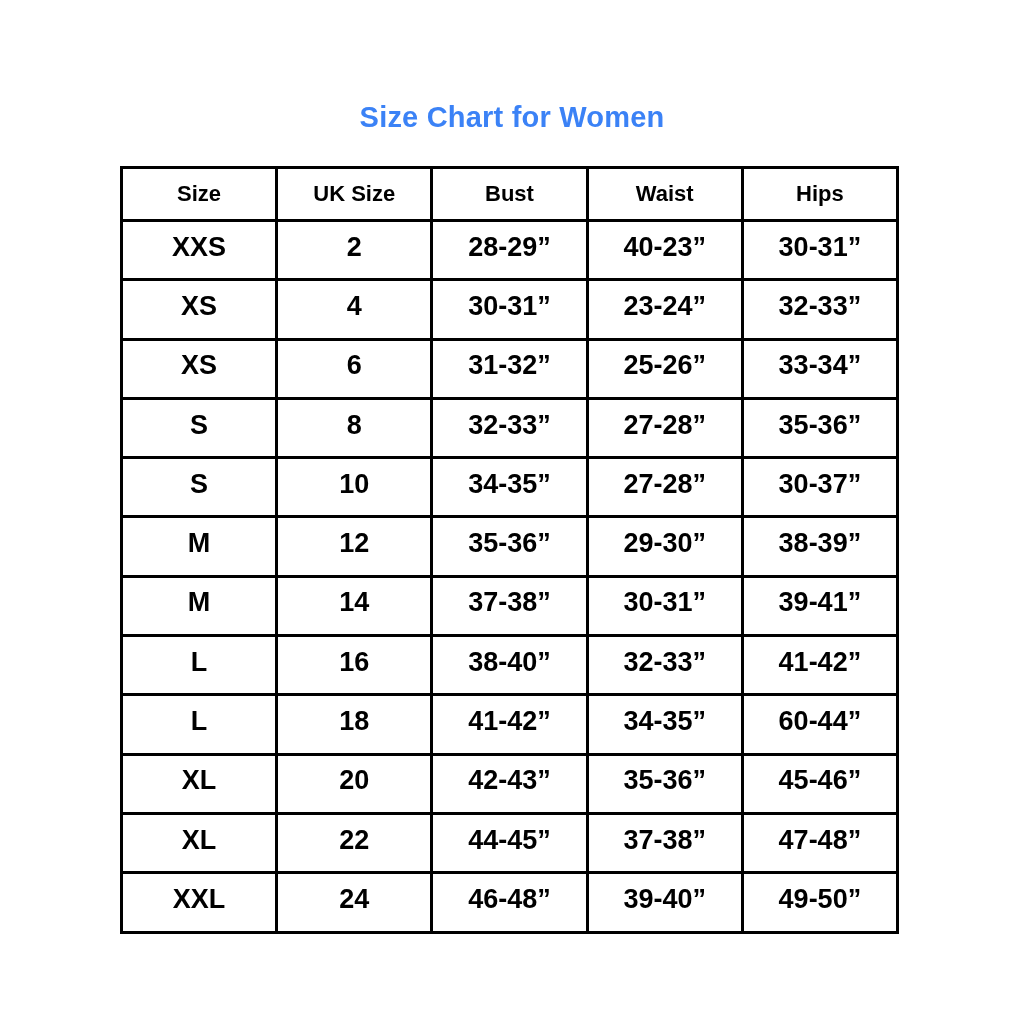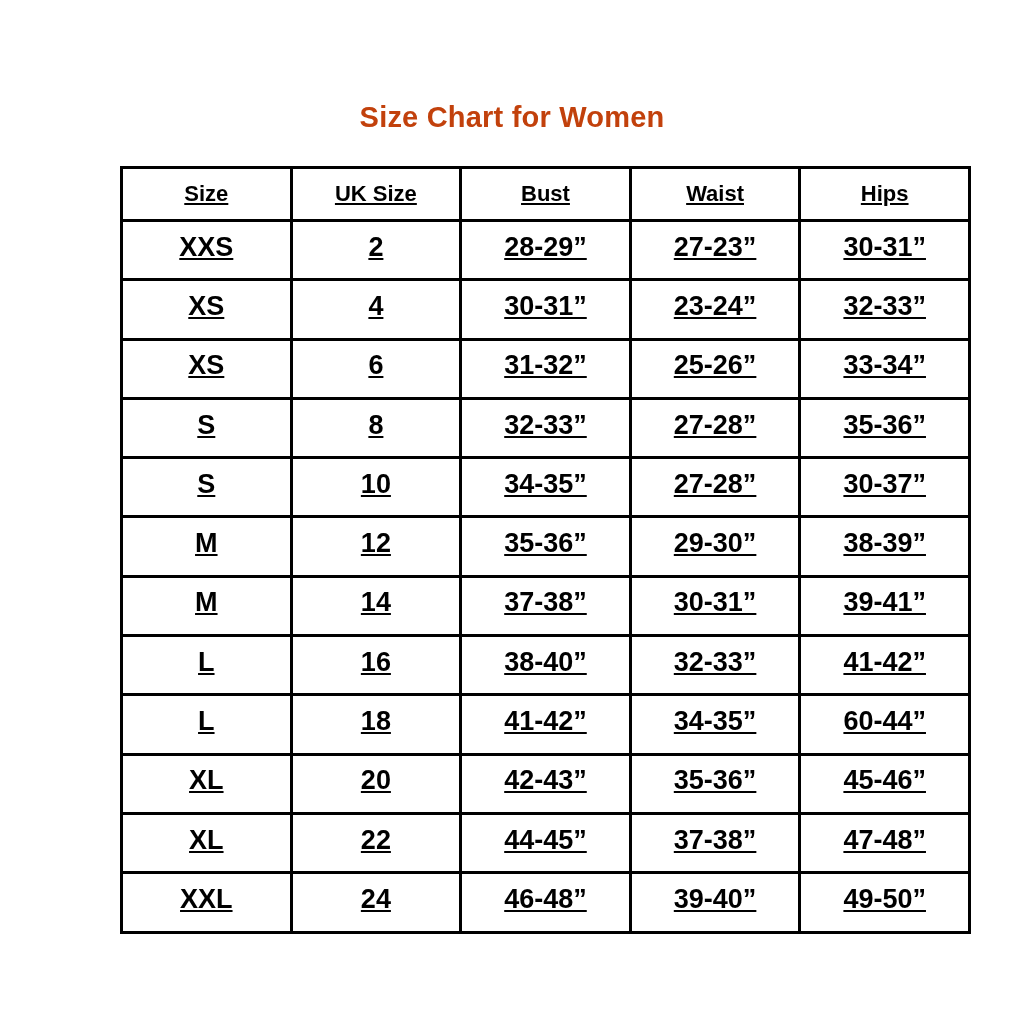--- a/index.html
+++ b/index.html
@@ -19,30 +19,29 @@
   .chart-title {
     position: absolute;
     top: 101px;
     left: 0;
     width: 100%;
     margin: 0;
     text-align: center;
     font-size: 29px;
     font-weight: bold;
     letter-spacing: 0.2px;
-    color: #c2410c;
+    color: #3b82f6;
   }
   table.size-table {
     position: absolute;
     top: 166px;
     left: 120px;
-    width: 851px;
+    width: 779px;
     border-collapse: collapse;
     table-layout: fixed;
-    text-decoration: underline;
   }
   table.size-table th,
   table.size-table td {
     border: 3px solid #000000;
     text-align: center;
     vertical-align: middle;
     font-weight: bold;
     background: #ffffff;
     padding: 0;
   }
@@ -70,21 +69,21 @@
           <th>Bust</th>
           <th>Waist</th>
           <th>Hips</th>
         </tr>
     </thead>
     <tbody>
         <tr>
           <td>XXS</td>
           <td>2</td>
           <td>28-29”</td>
-          <td>27-23”</td>
+          <td>40-23”</td>
           <td>30-31”</td>
         </tr>
         <tr>
           <td>XS</td>
           <td>4</td>
           <td>30-31”</td>
           <td>23-24”</td>
           <td>32-33”</td>
         </tr>
         <tr>

